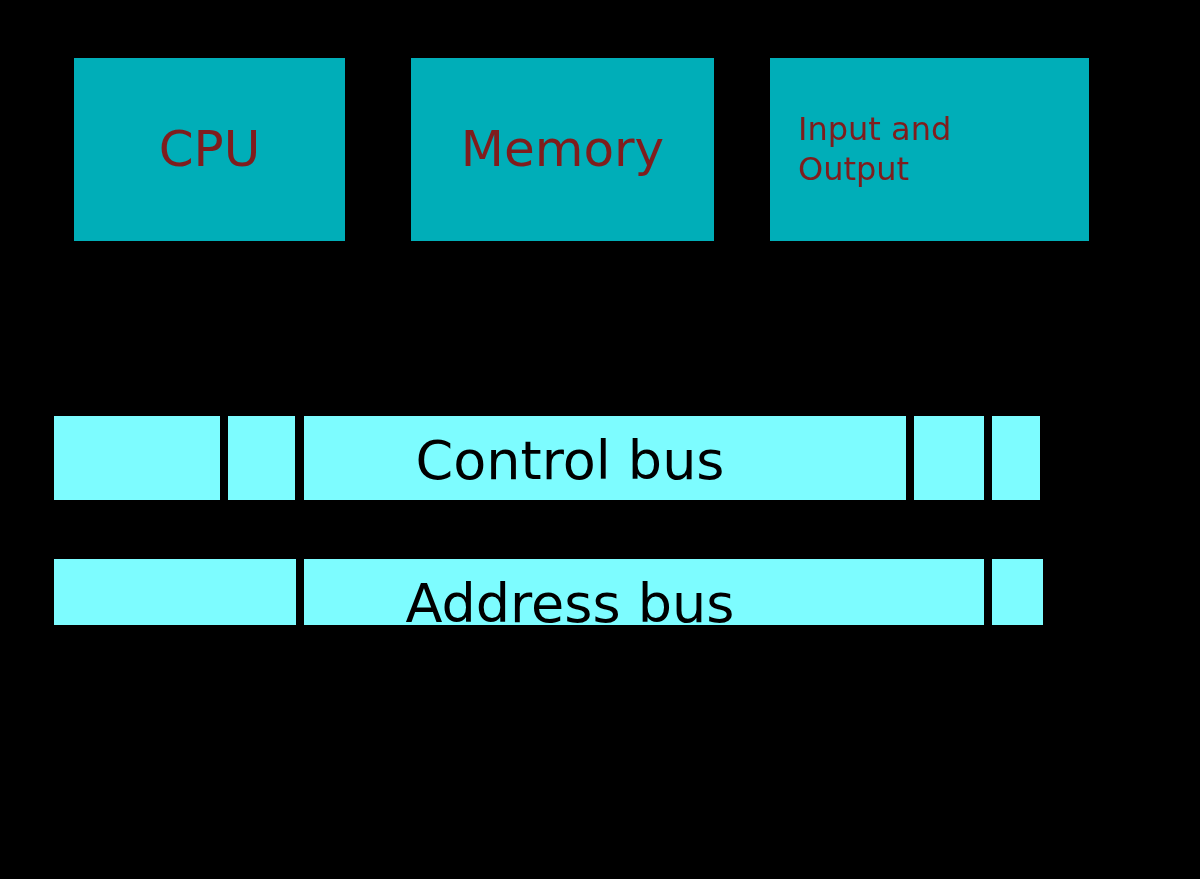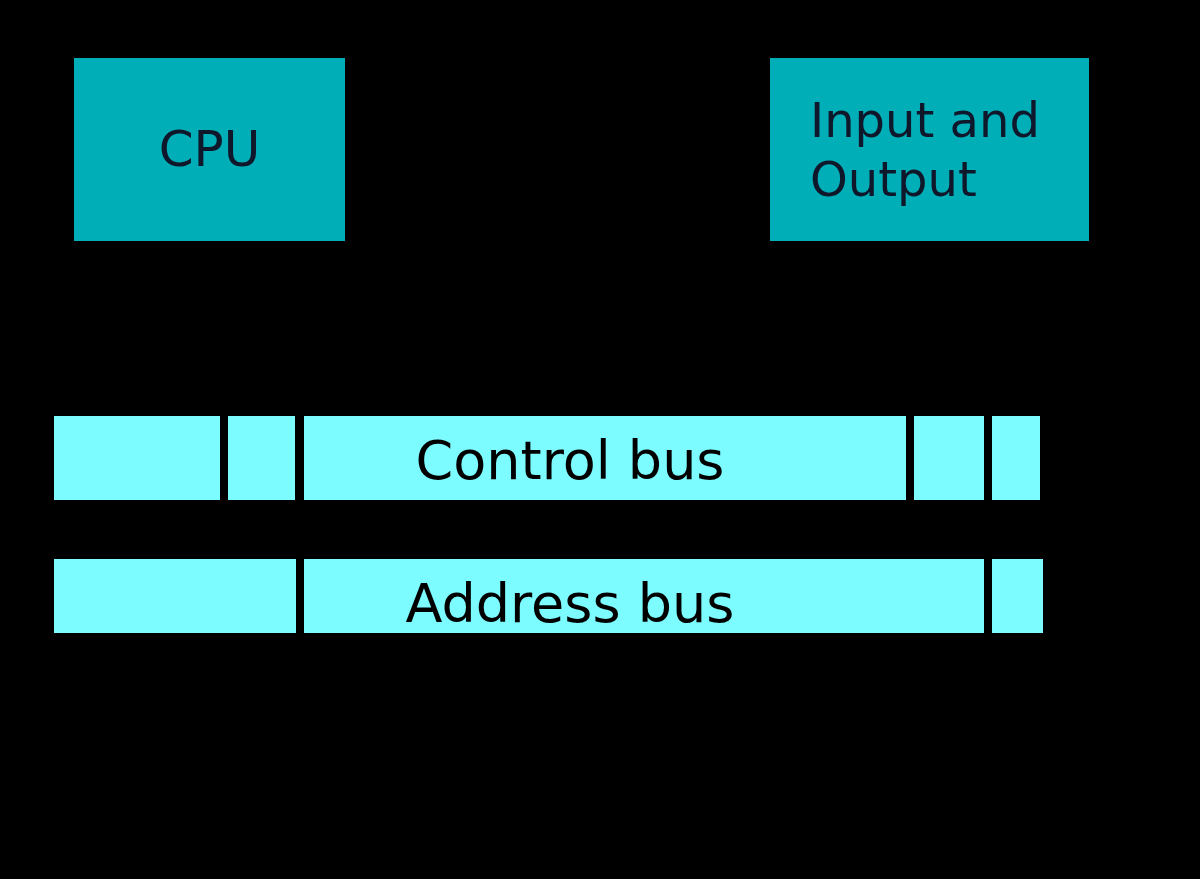--- a/index.html
+++ b/index.html
@@ -22,36 +22,36 @@
   
   .component {
     position: absolute;
     background: #00AEB8;
     display: flex;
     align-items: center;
     justify-content: center;
     box-sizing: border-box;
   }
   .component .label {
-    color: #0f172a;
+    color: #7f1d1d;
     font-family: "DejaVu Sans", sans-serif;
     font-size: 47px;
     line-height: 1.22;
     text-align: center;
     white-space: pre-line;
     letter-spacing: 0px;
   }
 
   #component-cpu    { left: 74px;  top: 58px;  width: 271px; height: 183px; }
   #component-memory { left: 411px; top: 58px;  width: 303px; height: 183px; }
   #component-io     { left: 770px; top: 58px;  width: 319px; height: 183px; }
 
   #component-cpu .label    { font-size: 50px; }
   #component-memory .label { font-size: 50px; }
-  #component-io .label     { font-size: 48px; text-align: left; width: 100%; padding-left: 40px; box-sizing: border-box; }
+  #component-io .label     { font-size: 32px; text-align: left; width: 100%; padding-left: 28px; box-sizing: border-box; }
 
   
   .bus-row {
     position: absolute;
     left: 0;
     width: 1200px;
   }
   .bus-segment {
     position: absolute;
     background: #7DFCFF;
@@ -62,21 +62,21 @@
     color: #000000;
     font-family: "DejaVu Sans", sans-serif;
     font-size: 54px;
     line-height: 1;
     white-space: nowrap;
     pointer-events: none;
     z-index: 5;
   }
 
   #bus-row-control { top: 416px; height: 84px; }
-  #bus-row-address { top: 559px; height: 74px; }
+  #bus-row-address { top: 559px; height: 66px; }
   #bus-row-data    { top: 700px; height: 75px; }
 
   .bus-row .bus-segment { top: 0; height: 100%; }
 
   
   #control-seg-0 { left: 54px;  width: 166px; }
   #control-seg-1 { left: 228px; width: 67px;  }
   #control-seg-2 { left: 304px; width: 602px; }
   #control-seg-3 { left: 914px; width: 70px;  }
   #control-seg-4 { left: 992px; width: 48px;  }
@@ -96,20 +96,23 @@
 </style>
 </head>
 <body>
 
 <div id="canvas">
 
   <div class="component" id="component-cpu">
     <span class="label">CPU</span>
   </div>
 
+  <div class="component" id="component-memory">
+    <span class="label">Memory</span>
+  </div>
 
   <div class="component" id="component-io">
     <span class="label">Input and
 Output</span>
   </div>
 
   <div class="bus-row" id="bus-row-control">
     <div class="bus-segment" id="control-seg-0"></div>
     <div class="bus-segment" id="control-seg-1"></div>
     <div class="bus-segment" id="control-seg-2"></div>

